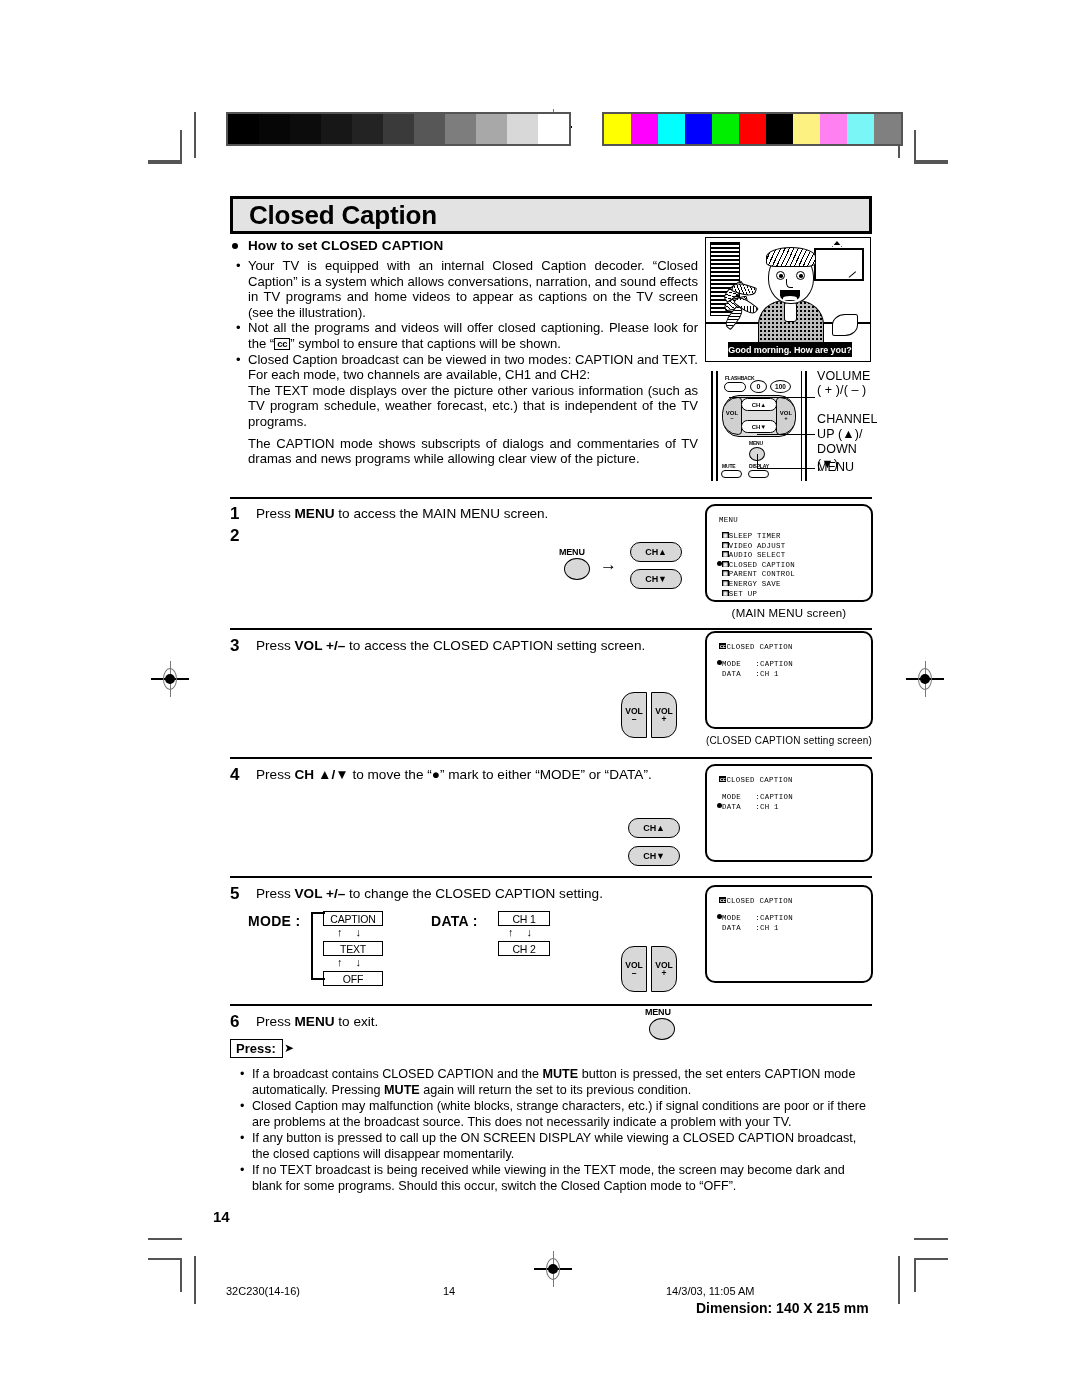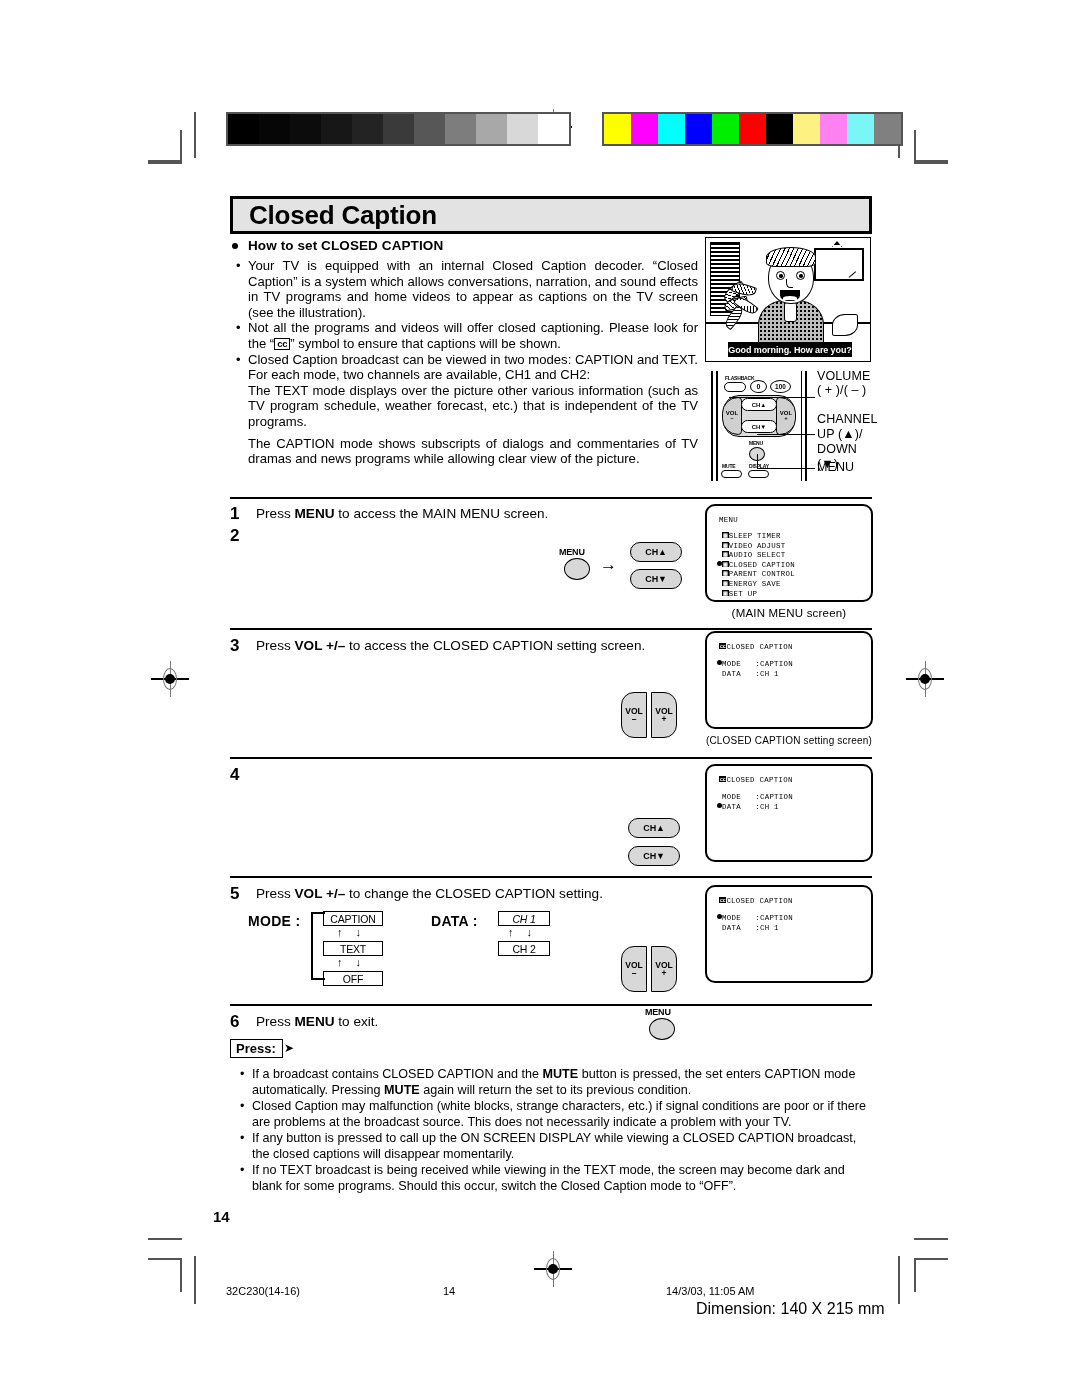--- a/index.html
+++ b/index.html
@@ -227,21 +227,21 @@
   .note-tag-arrow { position:absolute; font-size:12px; }
   .note-list { position:absolute; left:232px; width:636px; }
   .note-item { display:flex; font-size:12.6px; line-height:15.5px; margin-bottom:1px; }
   .note-item .bdot { width:12px; flex:0 0 12px; }
   .note-item .btxt { flex:1; }
 
   .pagenum { position:absolute; font-size:15px; font-weight:bold; }
 
   
   .foot-txt { position:absolute; font-size:11px; }
-  .foot-dim { position:absolute; font-size:16px; }
+  .foot-dim { position:absolute; font-size:14px;font-weight:bold; }
 </style>
 </head>
 <body>
 
 <div class="page">
 
   <div class="crop-corner" style="left:140px;top:118px;width:48px;height:48px;">
     <i style="left:0;top:44px;width:34px;height:2px;"></i>
     <i style="left:32px;top:12px;width:2px;height:34px;"></i>
   </div>
@@ -466,20 +466,21 @@
     <div class="ln" style="left:12px;top:10px;"><span class="ccbox">cc</span><span>CLOSED CAPTION</span></div>
     <div class="ln" style="left:10px;top:27px;"><span class="mkdot"></span><span>MODE</span>   <span>:CAPTION</span></div>
     <div class="ln" style="left:15px;top:37px;"><span>DATA</span>   <span>:CH 1</span></div>
   </div>
   <div class="osd-cap" style="top:735px;font-size:10px;">(CLOSED CAPTION setting screen)</div>
 
   <div class="hr-line" style="top:757px;"></div>
 
   <div class="step" style="left:222px;top:765px;width:468px;">
     <span class="num">4</span>
+    <span><span>Press </span><b>CH ▲/▼</b><span> to move the “●” mark to either “MODE” or “DATA”.</span></span>
   </div>
   <div class="pill" style="left:620px;top:818px;">CH▲</div>
   <div class="pill" style="left:620px;top:846px;">CH▼</div>
 
   <div class="osd" style="top:764px;height:98px;">
     <div class="ln" style="left:12px;top:10px;"><span class="ccbox">cc</span><span>CLOSED CAPTION</span></div>
     <div class="ln" style="left:15px;top:27px;"><span>MODE</span>   <span>:CAPTION</span></div>
     <div class="ln" style="left:10px;top:37px;"><span class="mkdot"></span><span>DATA</span>   <span>:CH 1</span></div>
   </div>
 
@@ -494,21 +495,21 @@
   <div class="flowbox" style="left:315px;top:911px;width:60px;height:15px;">CAPTION</div>
   <div class="flow-arrows" style="left:329px;top:926px;">↑  ↓</div>
   <div class="flowbox" style="left:315px;top:941px;width:60px;height:15px;">TEXT</div>
   <div class="flow-arrows" style="left:329px;top:956px;">↑  ↓</div>
   <div class="flowbox" style="left:315px;top:971px;width:60px;height:15px;">OFF</div>
   <div class="mark" style="left:303px;top:912px;width:1.5px;height:68px;"></div>
   <div class="mark" style="left:303px;top:912px;width:14px;height:1.5px;"></div>
   <div class="mark" style="left:303px;top:978px;width:14px;height:1.5px;"></div>
 
   <div class="flow-lbl" style="left:423px;top:913px;">DATA :</div>
-  <div class="flowbox" style="left:490px;top:911px;width:52px;height:15px;font-style:italic;">CH 1</div>
+  <div class="flowbox" style="left:490px;top:911px;width:52px;height:15px;">CH 1</div>
   <div class="flow-arrows" style="left:500px;top:926px;">↑  ↓</div>
   <div class="flowbox" style="left:490px;top:941px;width:52px;height:15px;">CH 2</div>
 
   <div class="volbtn minus" style="left:613px;top:946px;">
     <span>VOL</span>
       <span>–</span>
   </div>
   <div class="volbtn plus" style="left:643px;top:946px;">
     <span>VOL</span>
       <span>+</span>

